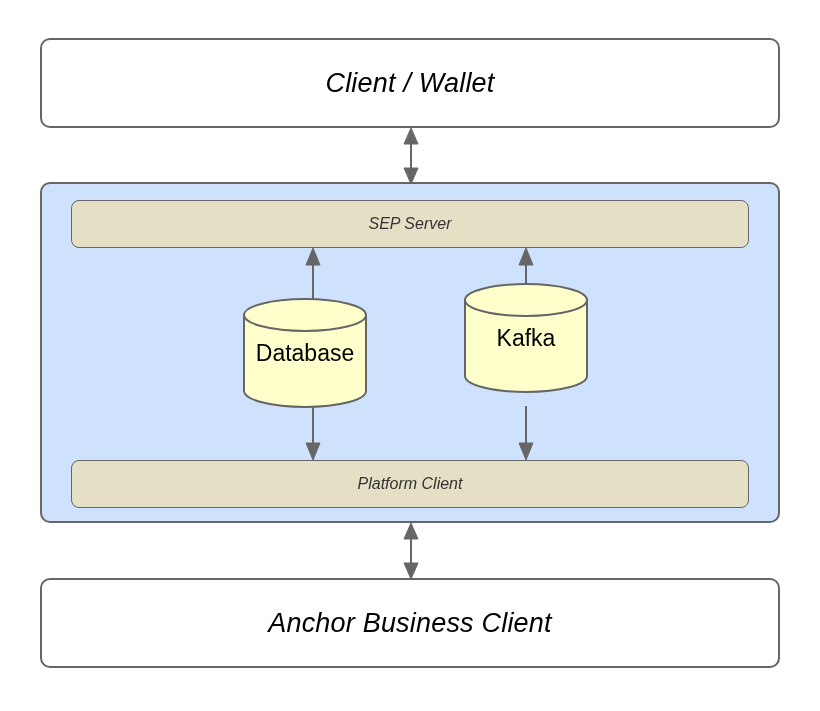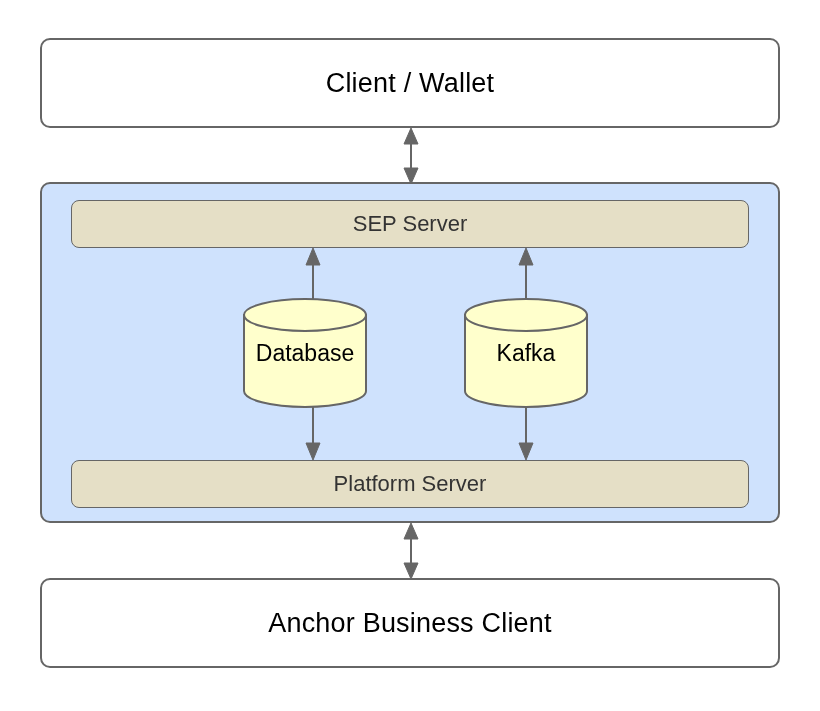--- a/index.html
+++ b/index.html
@@ -22,20 +22,21 @@
   }
 
   
   .node {
     position: absolute;
     box-sizing: border-box;
     display: flex;
     align-items: center;
     justify-content: center;
     text-align: right;
+    font-style: italic;
   }
 
   .plain-box {
     background: #ffffff;
     border: 2px solid #666666;
     border-radius: 10px;
     color: #000000;
     font-size: 27px;
     letter-spacing: 0.2px;
   }
@@ -44,21 +45,21 @@
     background: #cfe2fd;
     border: 2px solid #666666;
     border-radius: 10px;
   }
 
   .bar-box {
     background: #e5dfc6;
     border: 1.5px solid #666666;
     border-radius: 8px;
     color: #333333;
-    font-size: 22px;
+    font-size: 16px;
   }
 
   
   .cylinder {
     position: absolute;
   }
   .cylinder svg {
     display: block;
     overflow: visible;
   }
@@ -123,40 +124,40 @@
   </svg>
 
   <div class="cylinder" style="left:243px; top:298px; width:124px; height:110px;">
     <svg width="124" height="110" viewBox="0 0 124 110">
       <path d="M1,17 L1,93 A61,16 0 0 0 123,93 L123,17 Z" fill="#ffffcc" stroke="#666666" stroke-width="2"></path>
       <ellipse cx="62" cy="17" rx="61" ry="16" fill="#ffffcc" stroke="#666666" stroke-width="2"></ellipse>
     </svg>
     <div class="cylinder-label">Database</div>
   </div>
 
-  <div class="cylinder" style="left:464px; top:298px; width:124px; height:110px;">
+  <div class="cylinder" style="left:464px; top:283px; width:124px; height:110px;">
     <svg width="124" height="110" viewBox="0 0 124 110">
       <path d="M1,17 L1,93 A61,16 0 0 0 123,93 L123,17 Z" fill="#ffffcc" stroke="#666666" stroke-width="2"></path>
       <ellipse cx="62" cy="17" rx="61" ry="16" fill="#ffffcc" stroke="#666666" stroke-width="2"></ellipse>
     </svg>
     <div class="cylinder-label">Kafka</div>
   </div>
 
   <svg class="connector" style="left:301px; top:406px;" width="24" height="54" viewBox="0 0 24 54">
     <line x1="12" y1="0" x2="12" y2="45"></line>
     <polygon points="12,54 5,37 19,37"></polygon>
   </svg>
 
   <svg class="connector" style="left:514px; top:406px;" width="24" height="54" viewBox="0 0 24 54">
     <line x1="12" y1="0" x2="12" y2="45"></line>
     <polygon points="12,54 5,37 19,37"></polygon>
   </svg>
 
   <div class="node bar-box" style="left:71px; top:460px; width:678px; height:48px;">
-    <span>Platform Server</span>
+    <span>Platform Client</span>
   </div>
 
   <svg class="connector" style="left:398px; top:523px;" width="26" height="56" viewBox="0 0 26 56">
     <line x1="13" y1="9" x2="13" y2="47"></line>
     <polygon points="13,0 6,16 20,16"></polygon>
     <polygon points="13,56 6,40 20,40"></polygon>
   </svg>
 
   <div class="node plain-box" style="left:40px; top:578px; width:740px; height:90px;">
     <span>Anchor Business Client</span>

